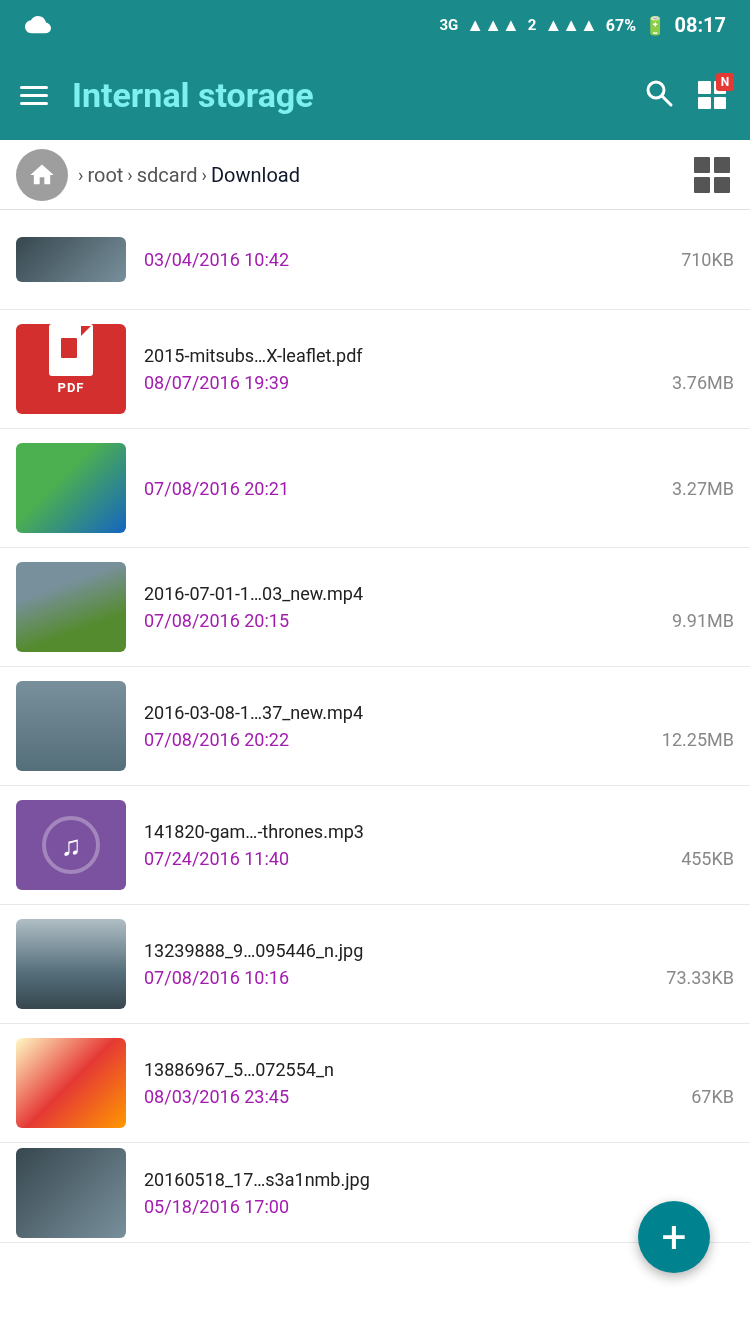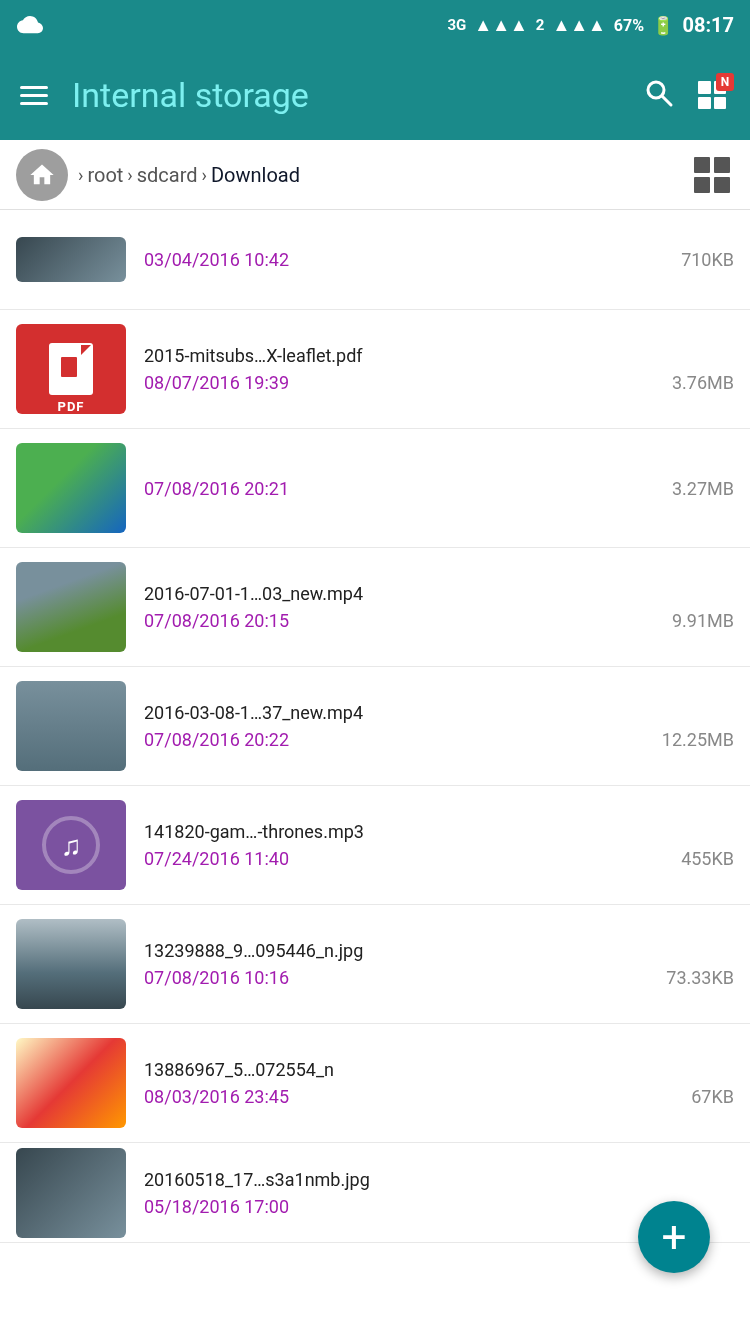--- a/index.html
+++ b/index.html
@@ -11,21 +11,21 @@
       overflow-x: hidden;
     }
 
     
     .status-bar {
       background: #1a8a8a;
       height: 50px;
       display: flex;
       align-items: center;
       justify-content: space-between;
-      padding: 0 16px;
+      padding: 0 24px;
       color: white;
     }
     .status-bar-left { display: flex; align-items: center; gap: 6px; }
     .status-bar-right { display: flex; align-items: center; gap: 8px; font-size: 20px; font-weight: bold; }
 
     
     .top-bar {
       background: #1a8a8a;
       height: 90px;
       display: flex;
@@ -45,21 +45,21 @@
       display: block;
       width: 28px;
       height: 3px;
       background: white;
       border-radius: 2px;
     }
     .top-bar-title {
       flex: 1;
       font-size: 34px;
       color: #7df0f0;
-      font-weight: 400;
+      font-weight: 700;
     }
     .top-bar-icons { display: flex; align-items: center; gap: 20px; }
     .top-bar-icon { color: white; font-size: 28px; cursor: pointer; }
 
     
     .n-badge {
       position: relative;
       width: 36px;
       height: 36px;
       display: flex;
@@ -163,21 +163,21 @@
     }
 
     
     .thumb-pdf {
       background: #d32f2f;
       width: 100%;
       height: 100%;
       display: flex;
       flex-direction: column;
       align-items: center;
-      justify-content: flex-end;
+      justify-content: flex-start;
       gap: 4px;
     }
     .pdf-doc-icon {
       width: 44px;
       height: 52px;
       background: white;
       border-radius: 3px;
       position: relative;
       display: flex;
       align-items: center;

